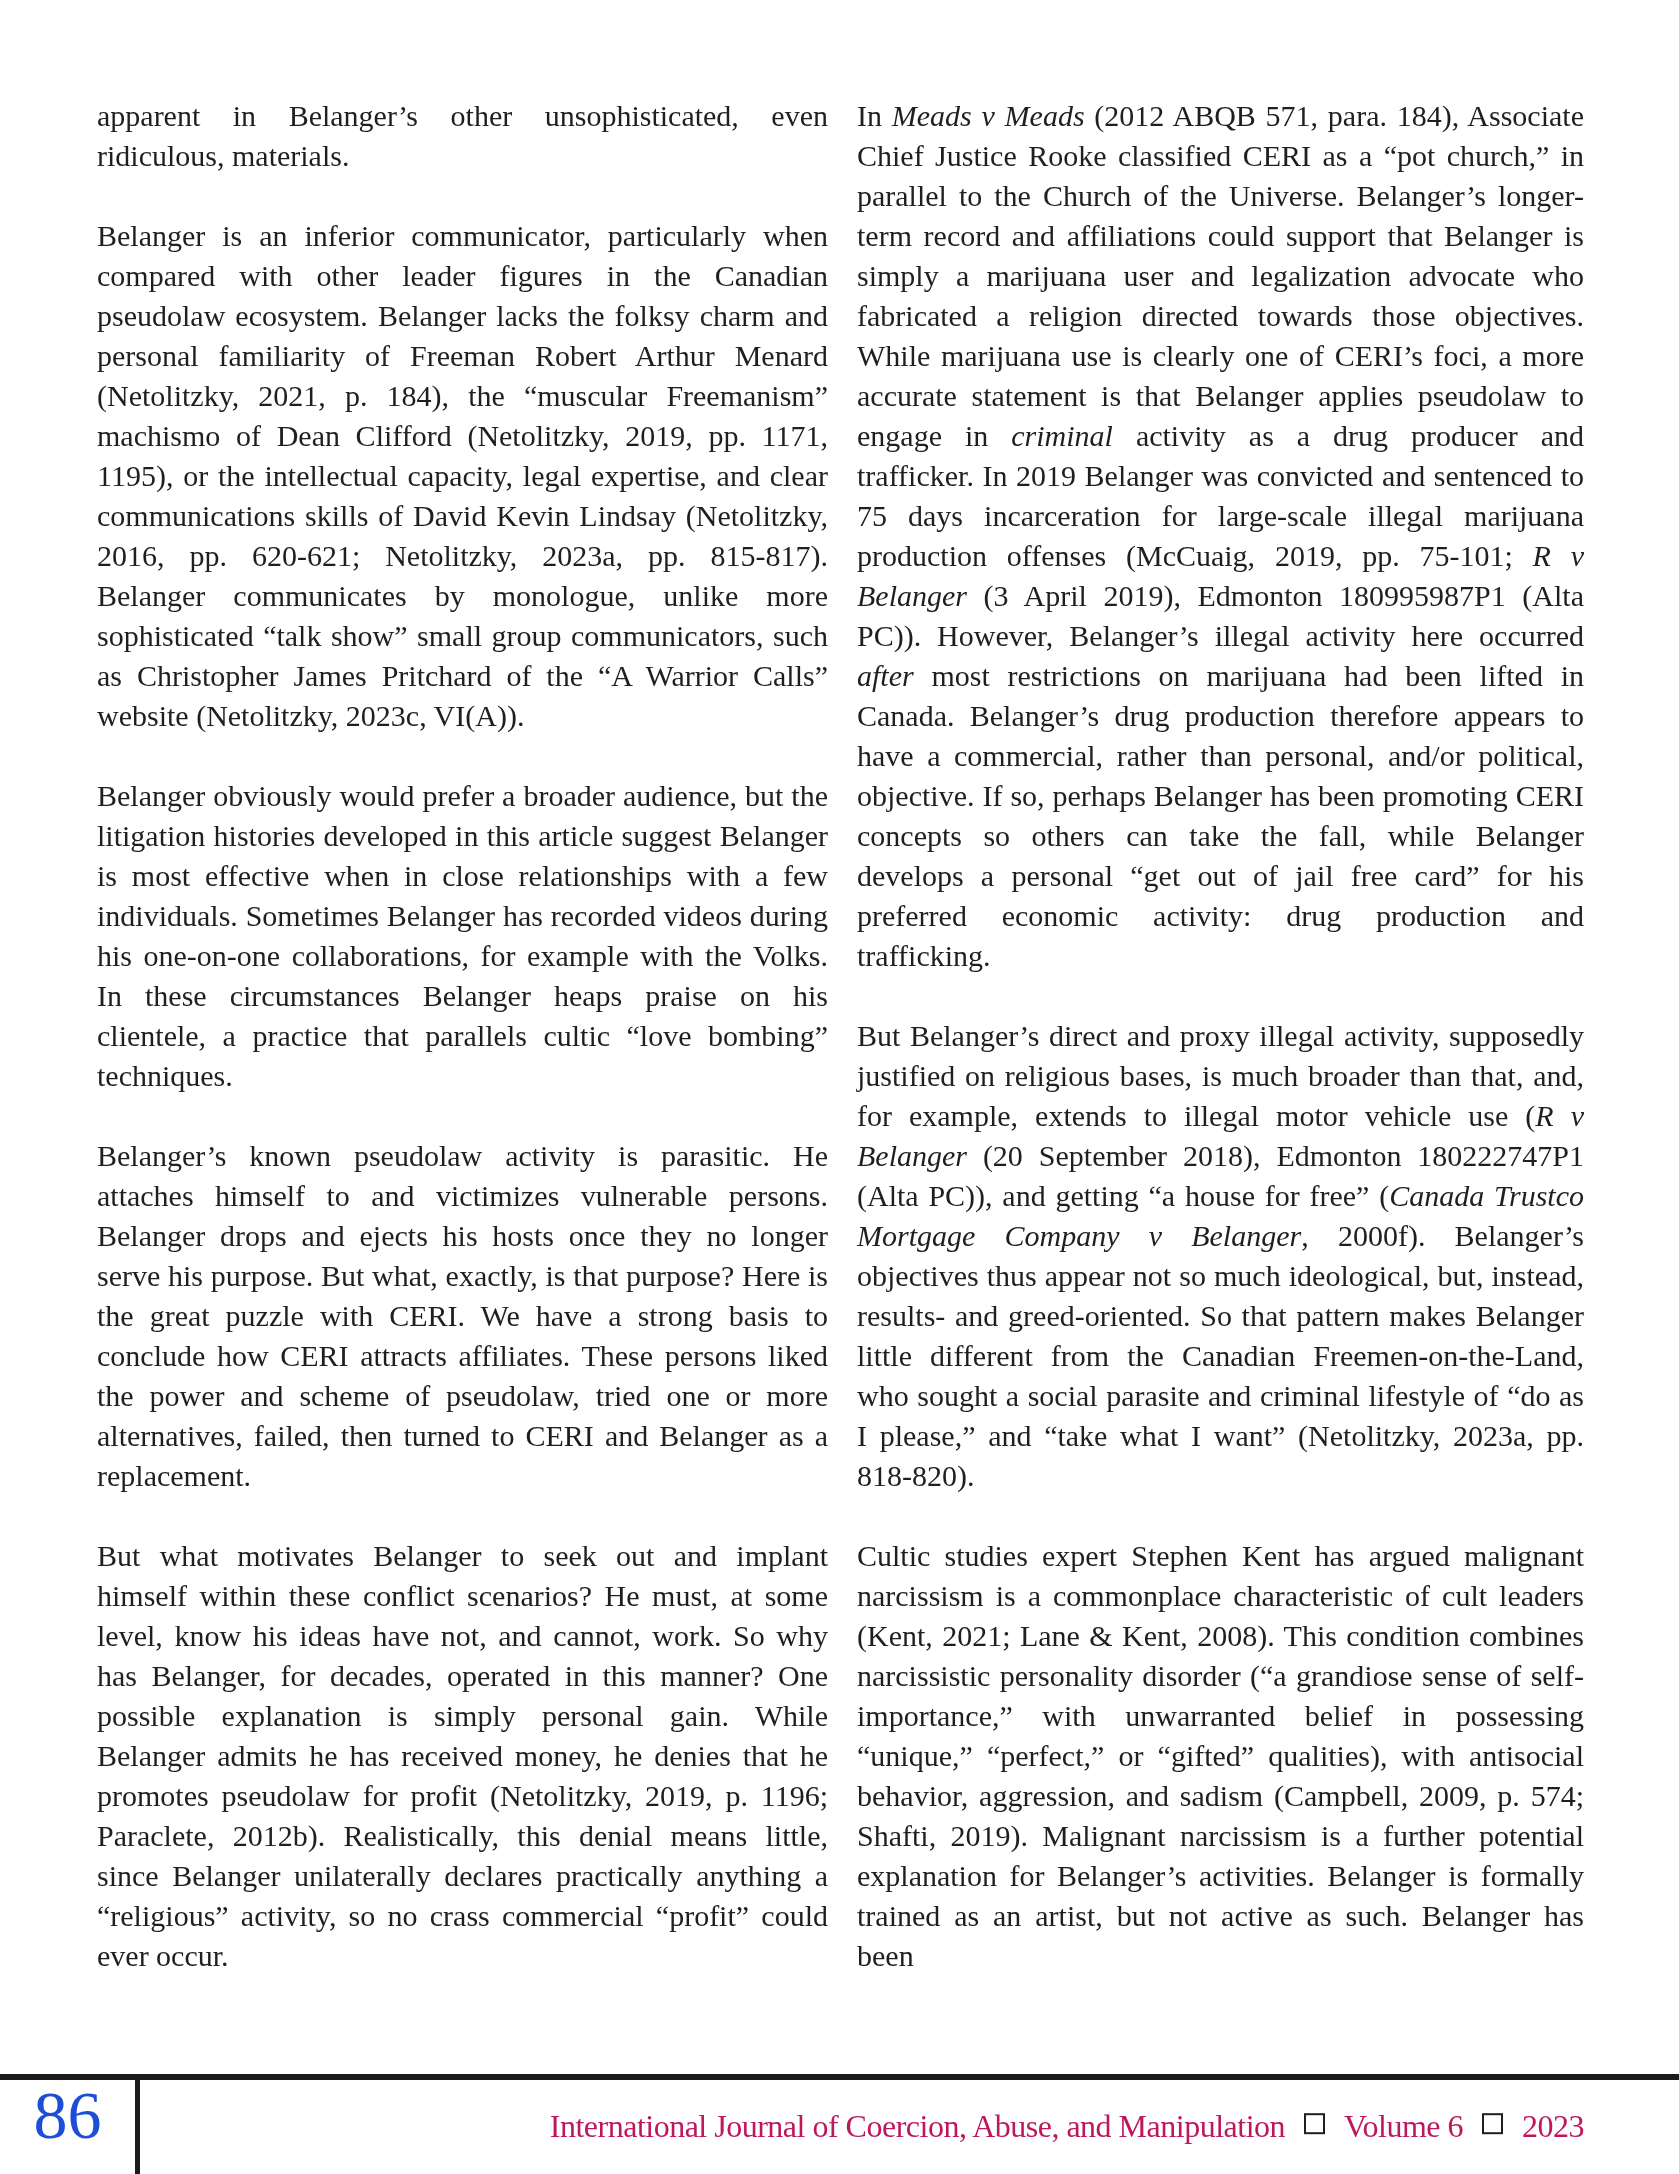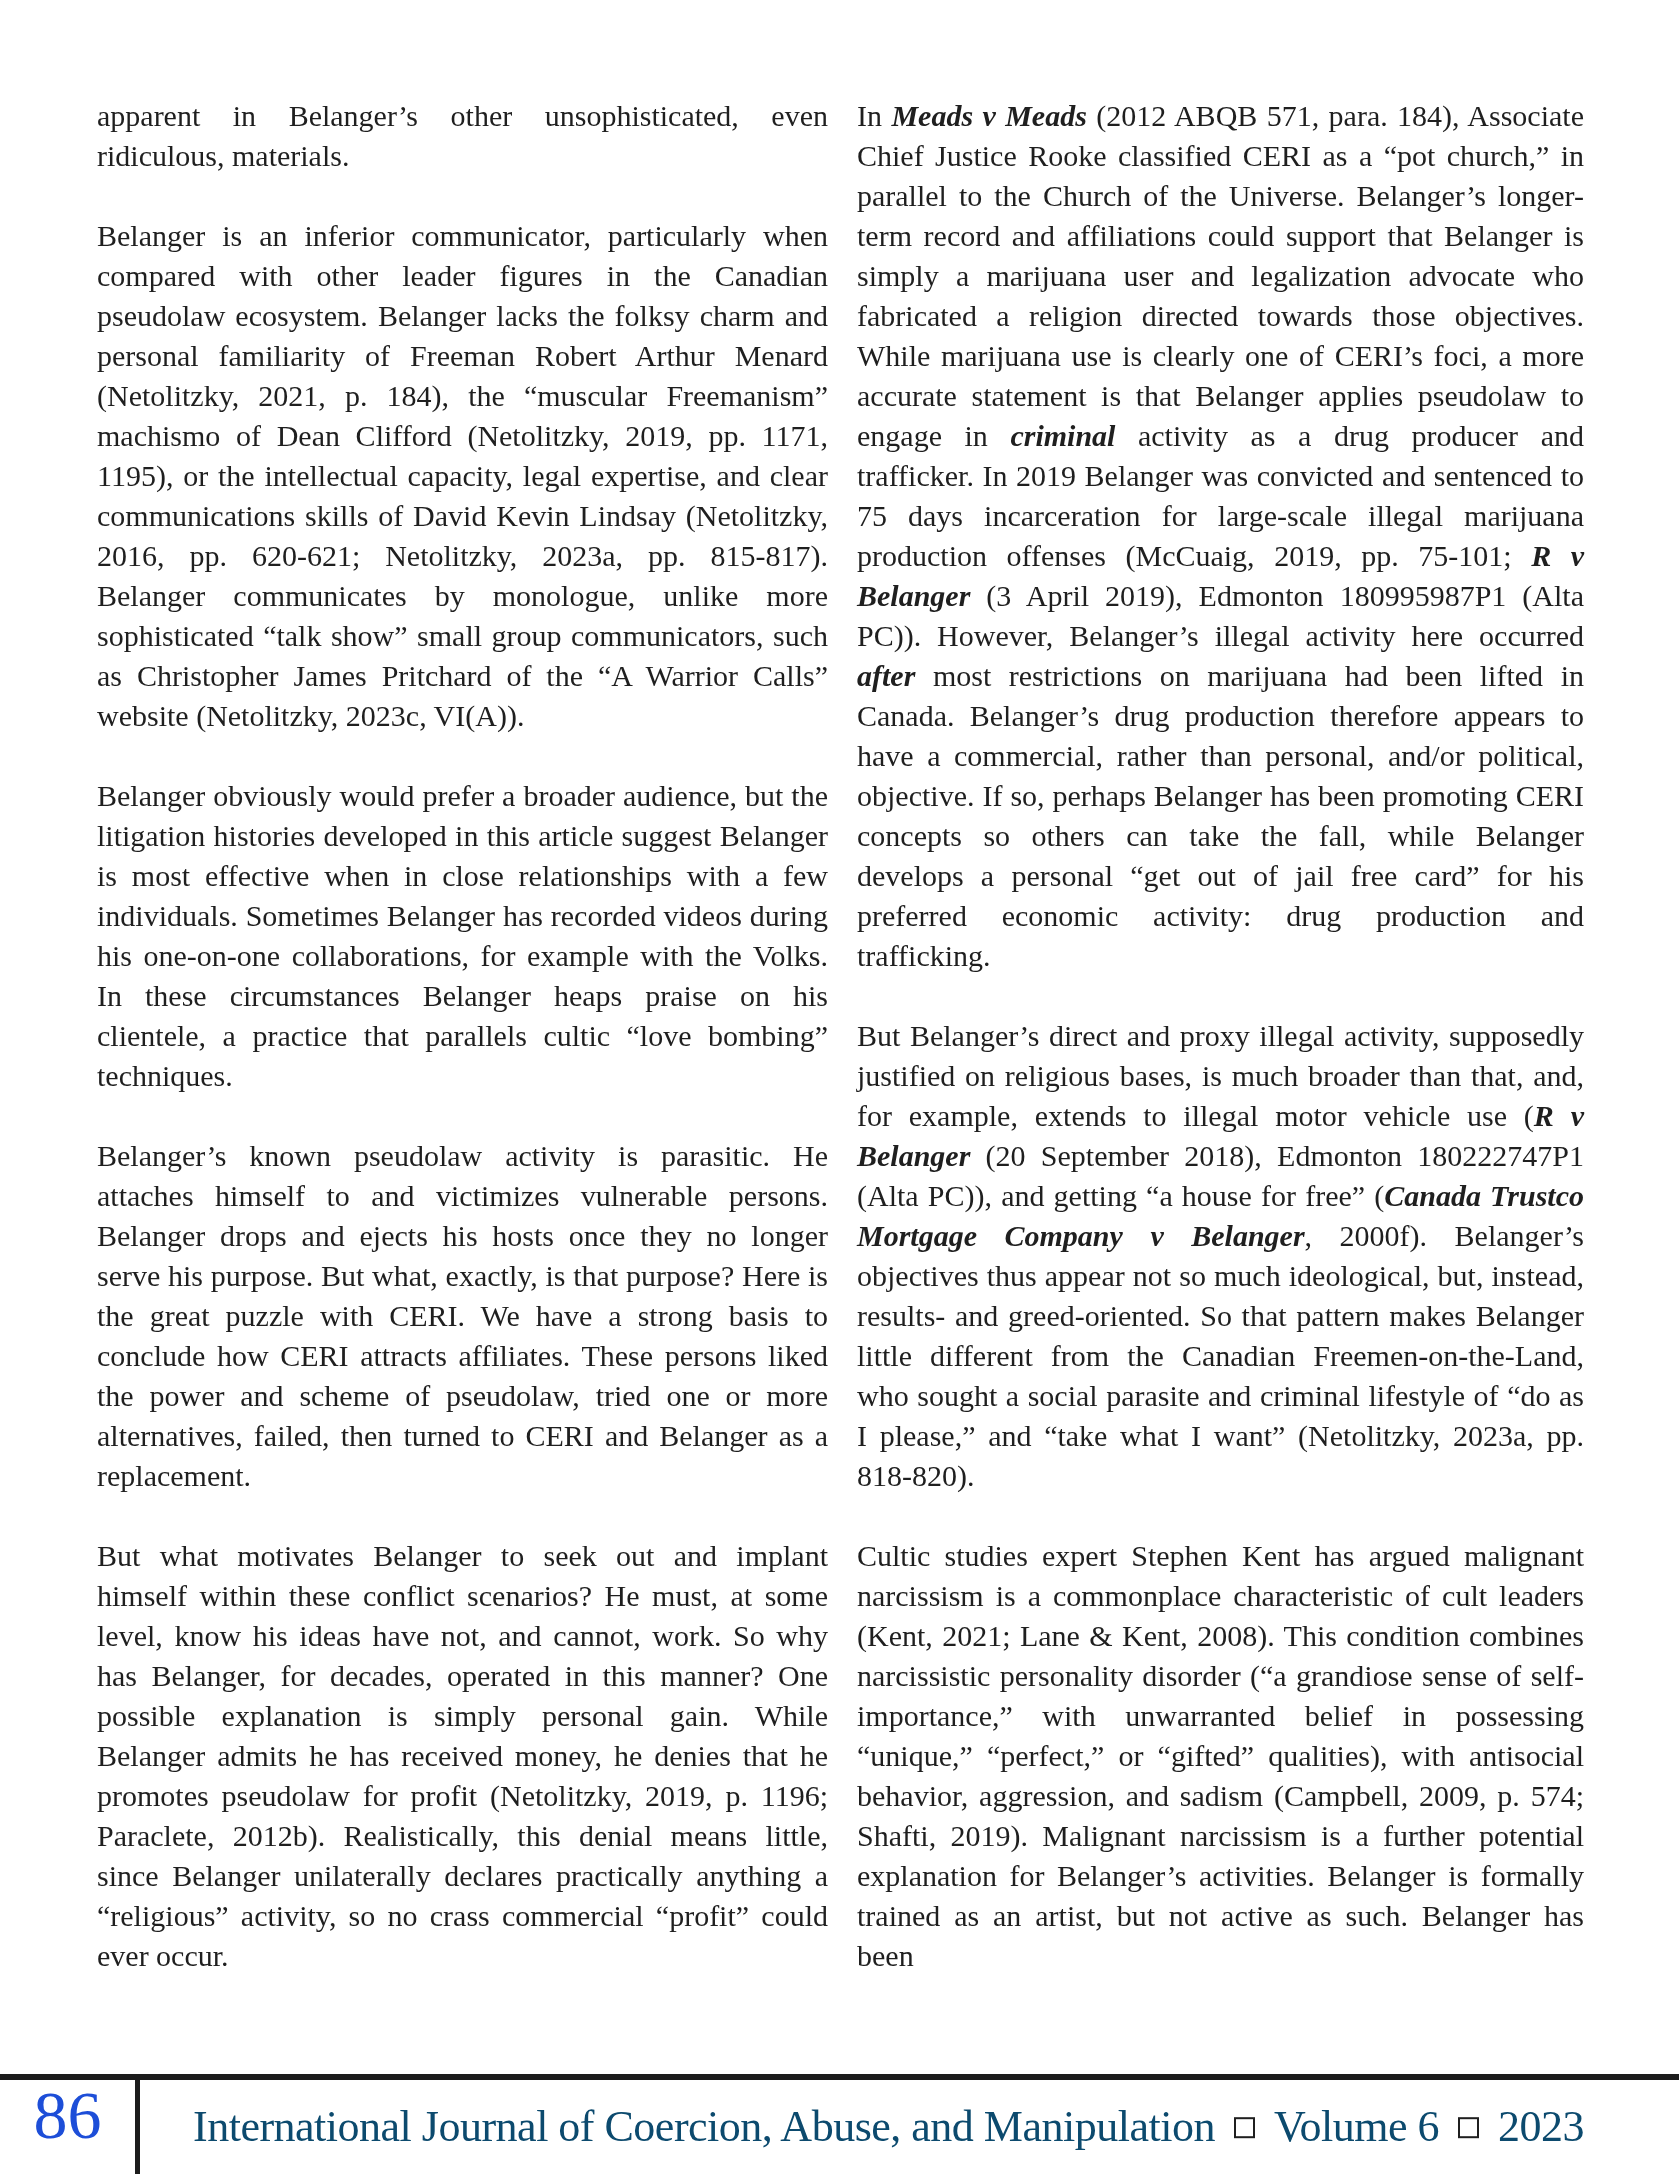--- a/index.html
+++ b/index.html
@@ -29,21 +29,21 @@
     line-height: 40px;
     text-align: justify;
     text-justify: inter-word;
     color: #1f1f1f;
     hyphens: none;
   }
   .col-left  { left: 97px; }
   .col-right { left: 857px; width: 727px; }
   .col p { margin: 0; }
   .col p + p { margin-top: 40px; }
-  .col i { font-style: italic; font-weight: bold; }
+  .col i { font-style: italic; }
   
   .footer-rule {
     position: absolute;
     left: 0;
     top: 2074px;
     width: 1680px;
     height: 5.6px;
     background: #1c1c1c;
   }
   .footer-vline {
@@ -61,25 +61,25 @@
     width: 135px;
     font-size: 68px;
     line-height: 68px;
     text-align: center;
     color: #1d4ed8;
   }
   .footer-text {
     position: absolute;
     top: 2105px;
     right: 96px;
-    font-size: 44px;
+    font-size: 32px;
     line-height: 43px;
     letter-spacing: -0.5px;
     white-space: nowrap;
-    color: #0c4a6e;
+    color: #be185d;
   }
   .footer-square {
     display: inline-block;
     width: 17px;
     height: 17px;
     border: 2.8px solid #1f1f1f;
     margin: 0 19px;
     transform: translateY(-2.8px);
   }
 </style>

